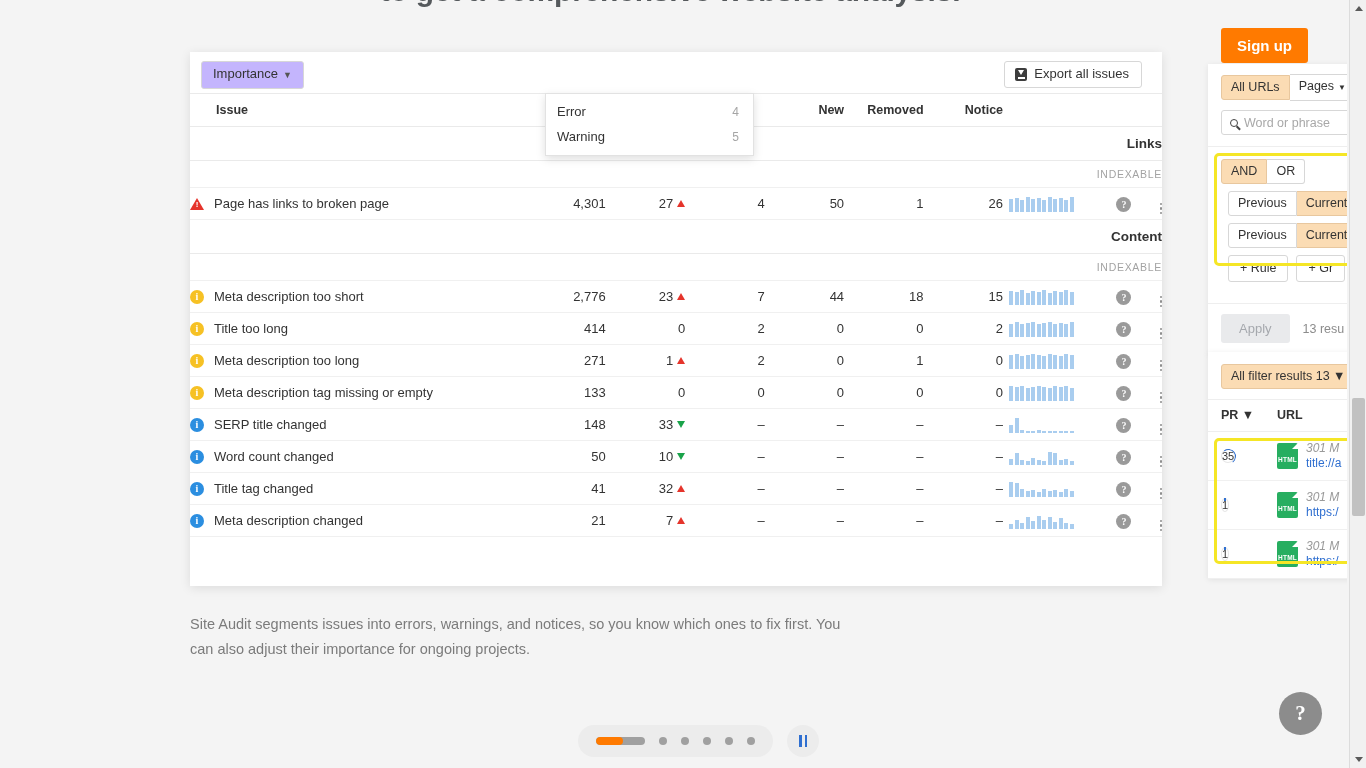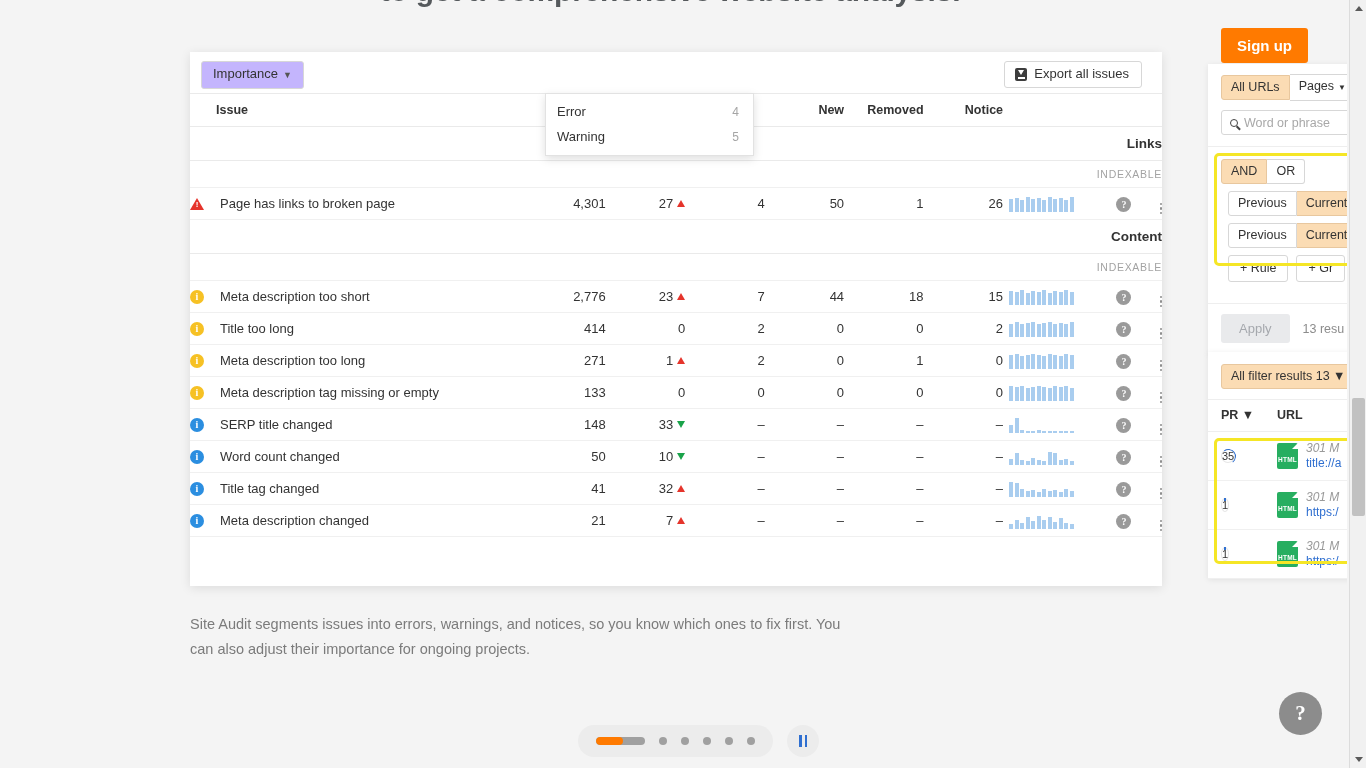--- a/index.html
+++ b/index.html
@@ -163,21 +163,21 @@
     font-weight: 700; font-size: 13.5px;
     height: 34px; border-bottom: 1px solid #eaeaea;
   }
   tr.sub td {
     font-size: 10.5px; letter-spacing: .7px;
     color: #a3a3a3; font-weight: 400;
     height: 27px; border-bottom: 1px solid #f0f0f0;
     text-transform: uppercase;
   }
 
-  .issue-cell { display: flex; align-items: center; gap: 16px; }
+  .issue-cell { display: flex; align-items: center; gap: 10px; }
 
   .ic { flex: none; display: inline-block; }
   .ic-error {
     width: 0; height: 0;
     border-left: 7px solid transparent;
     border-right: 7px solid transparent;
     border-bottom: 12px solid #e5342b;
     position: relative;
   }
   .ic-error::after {

